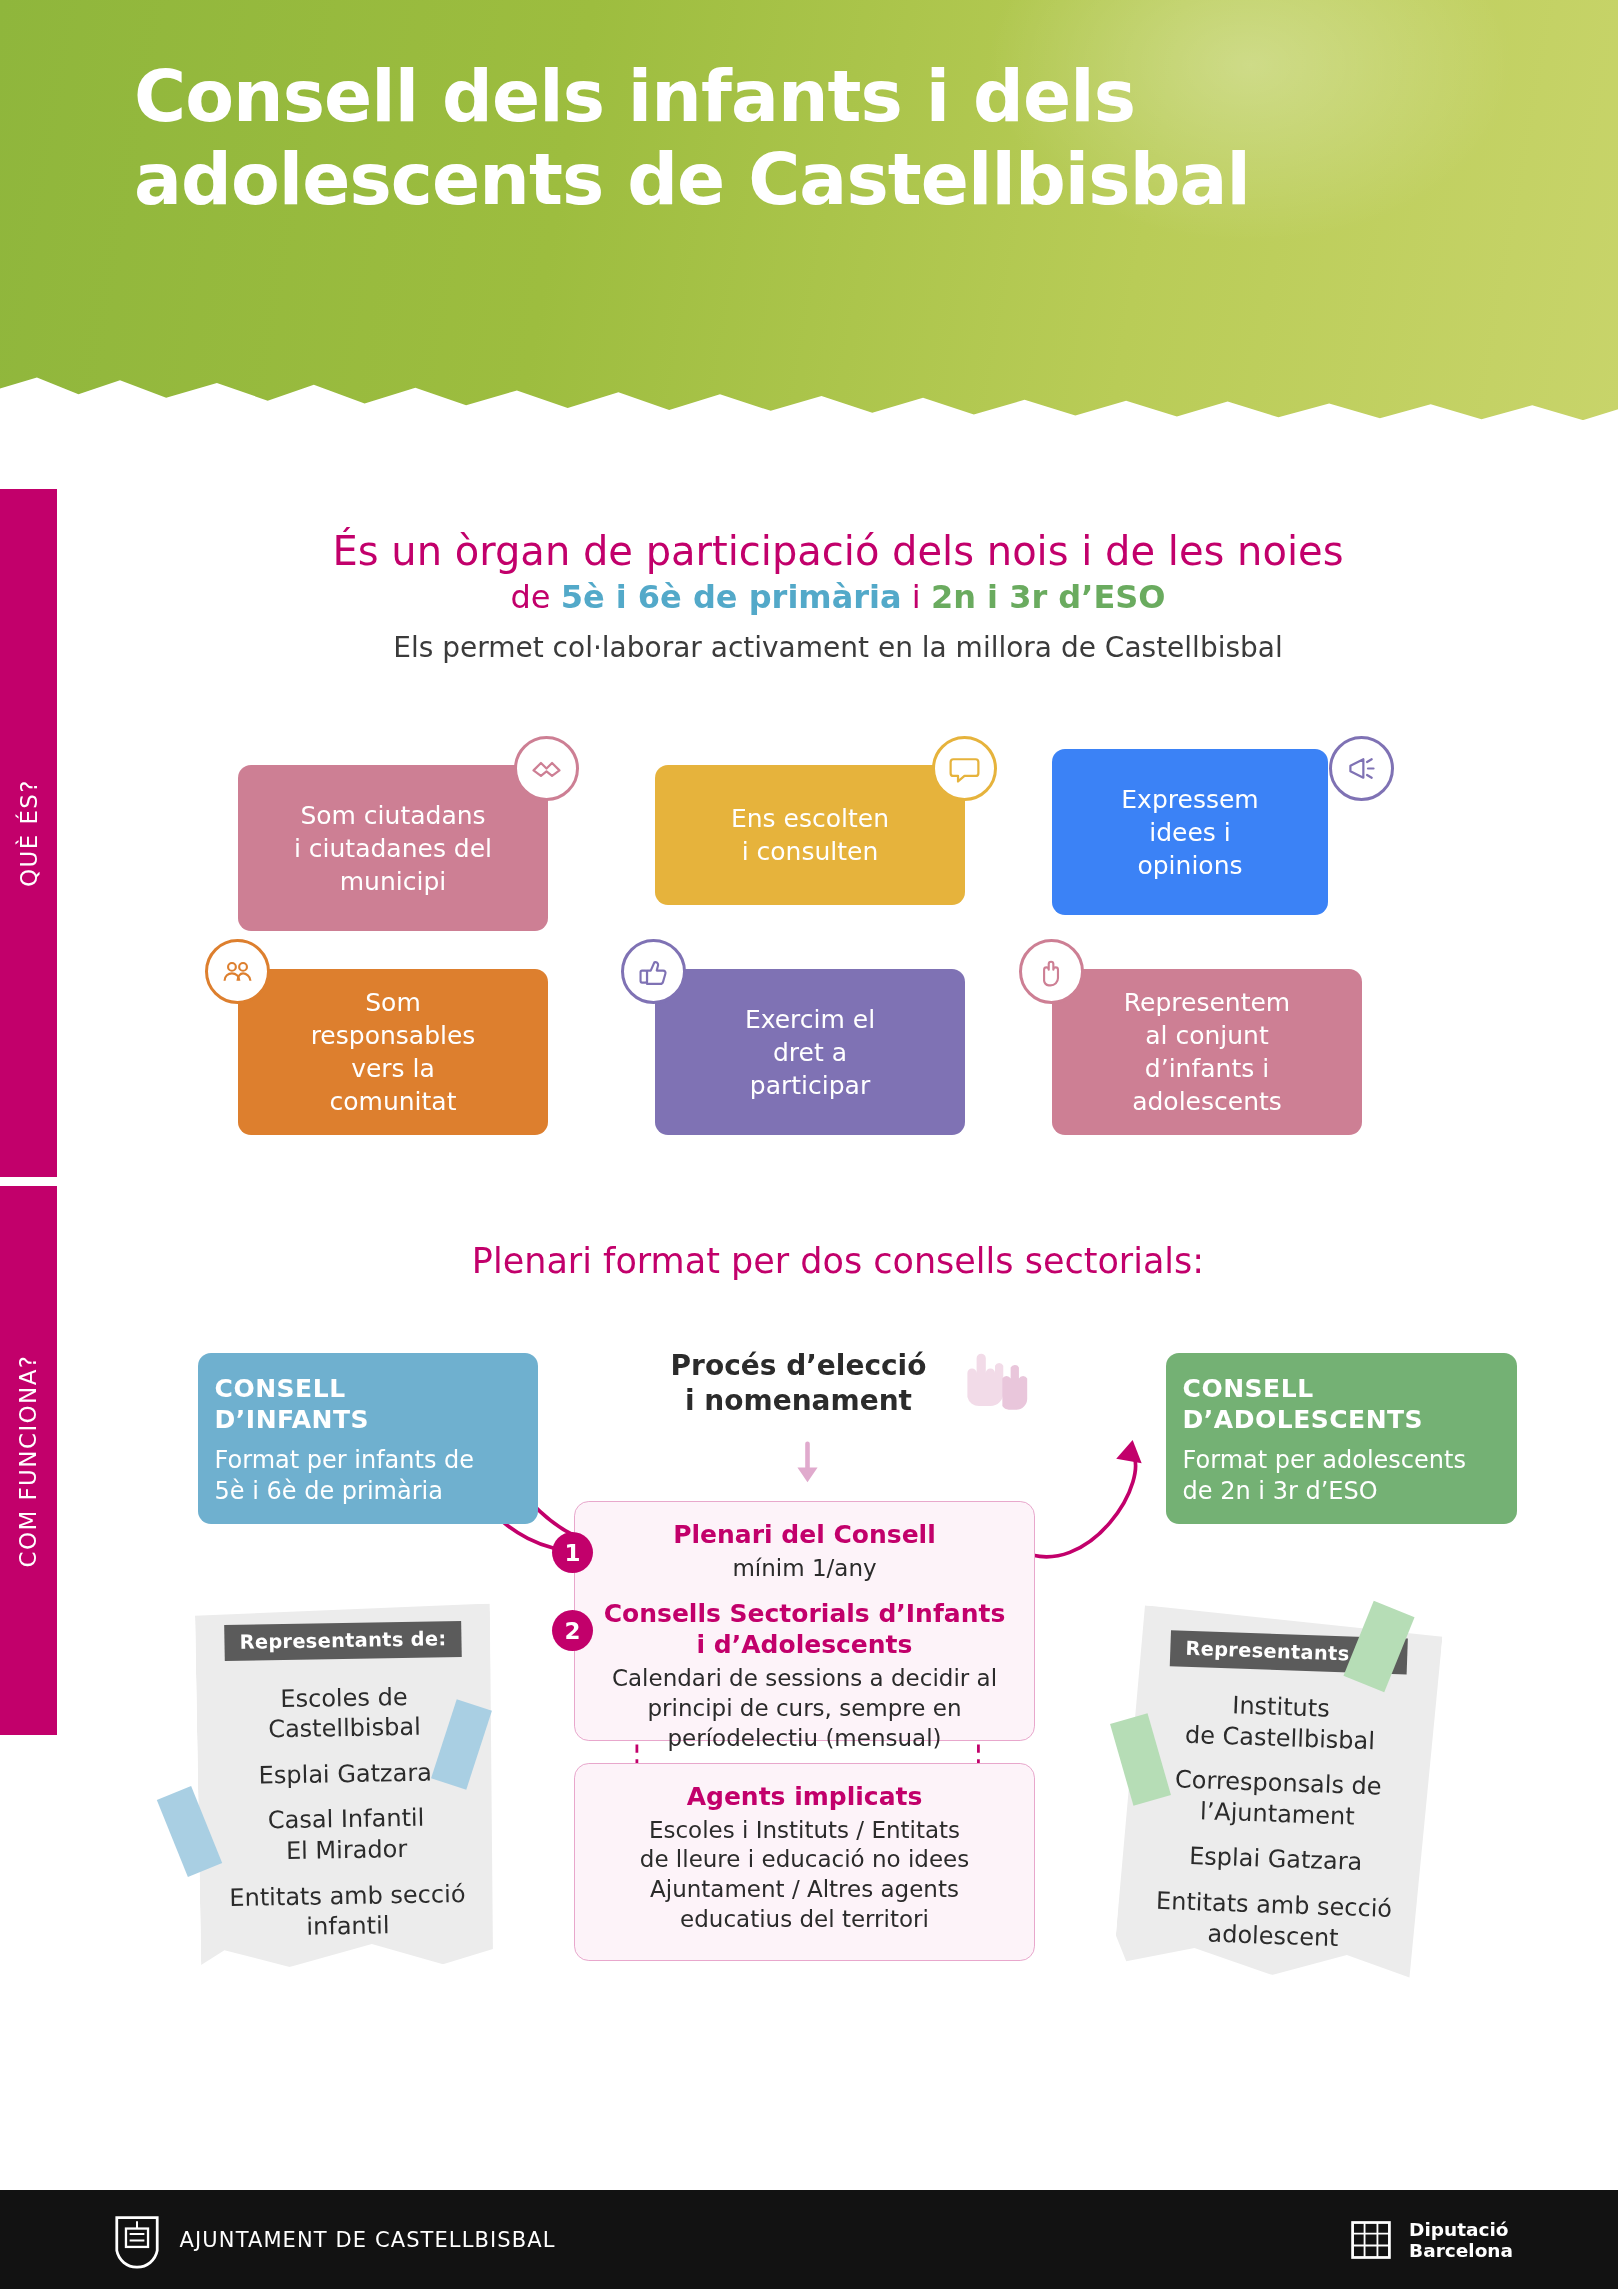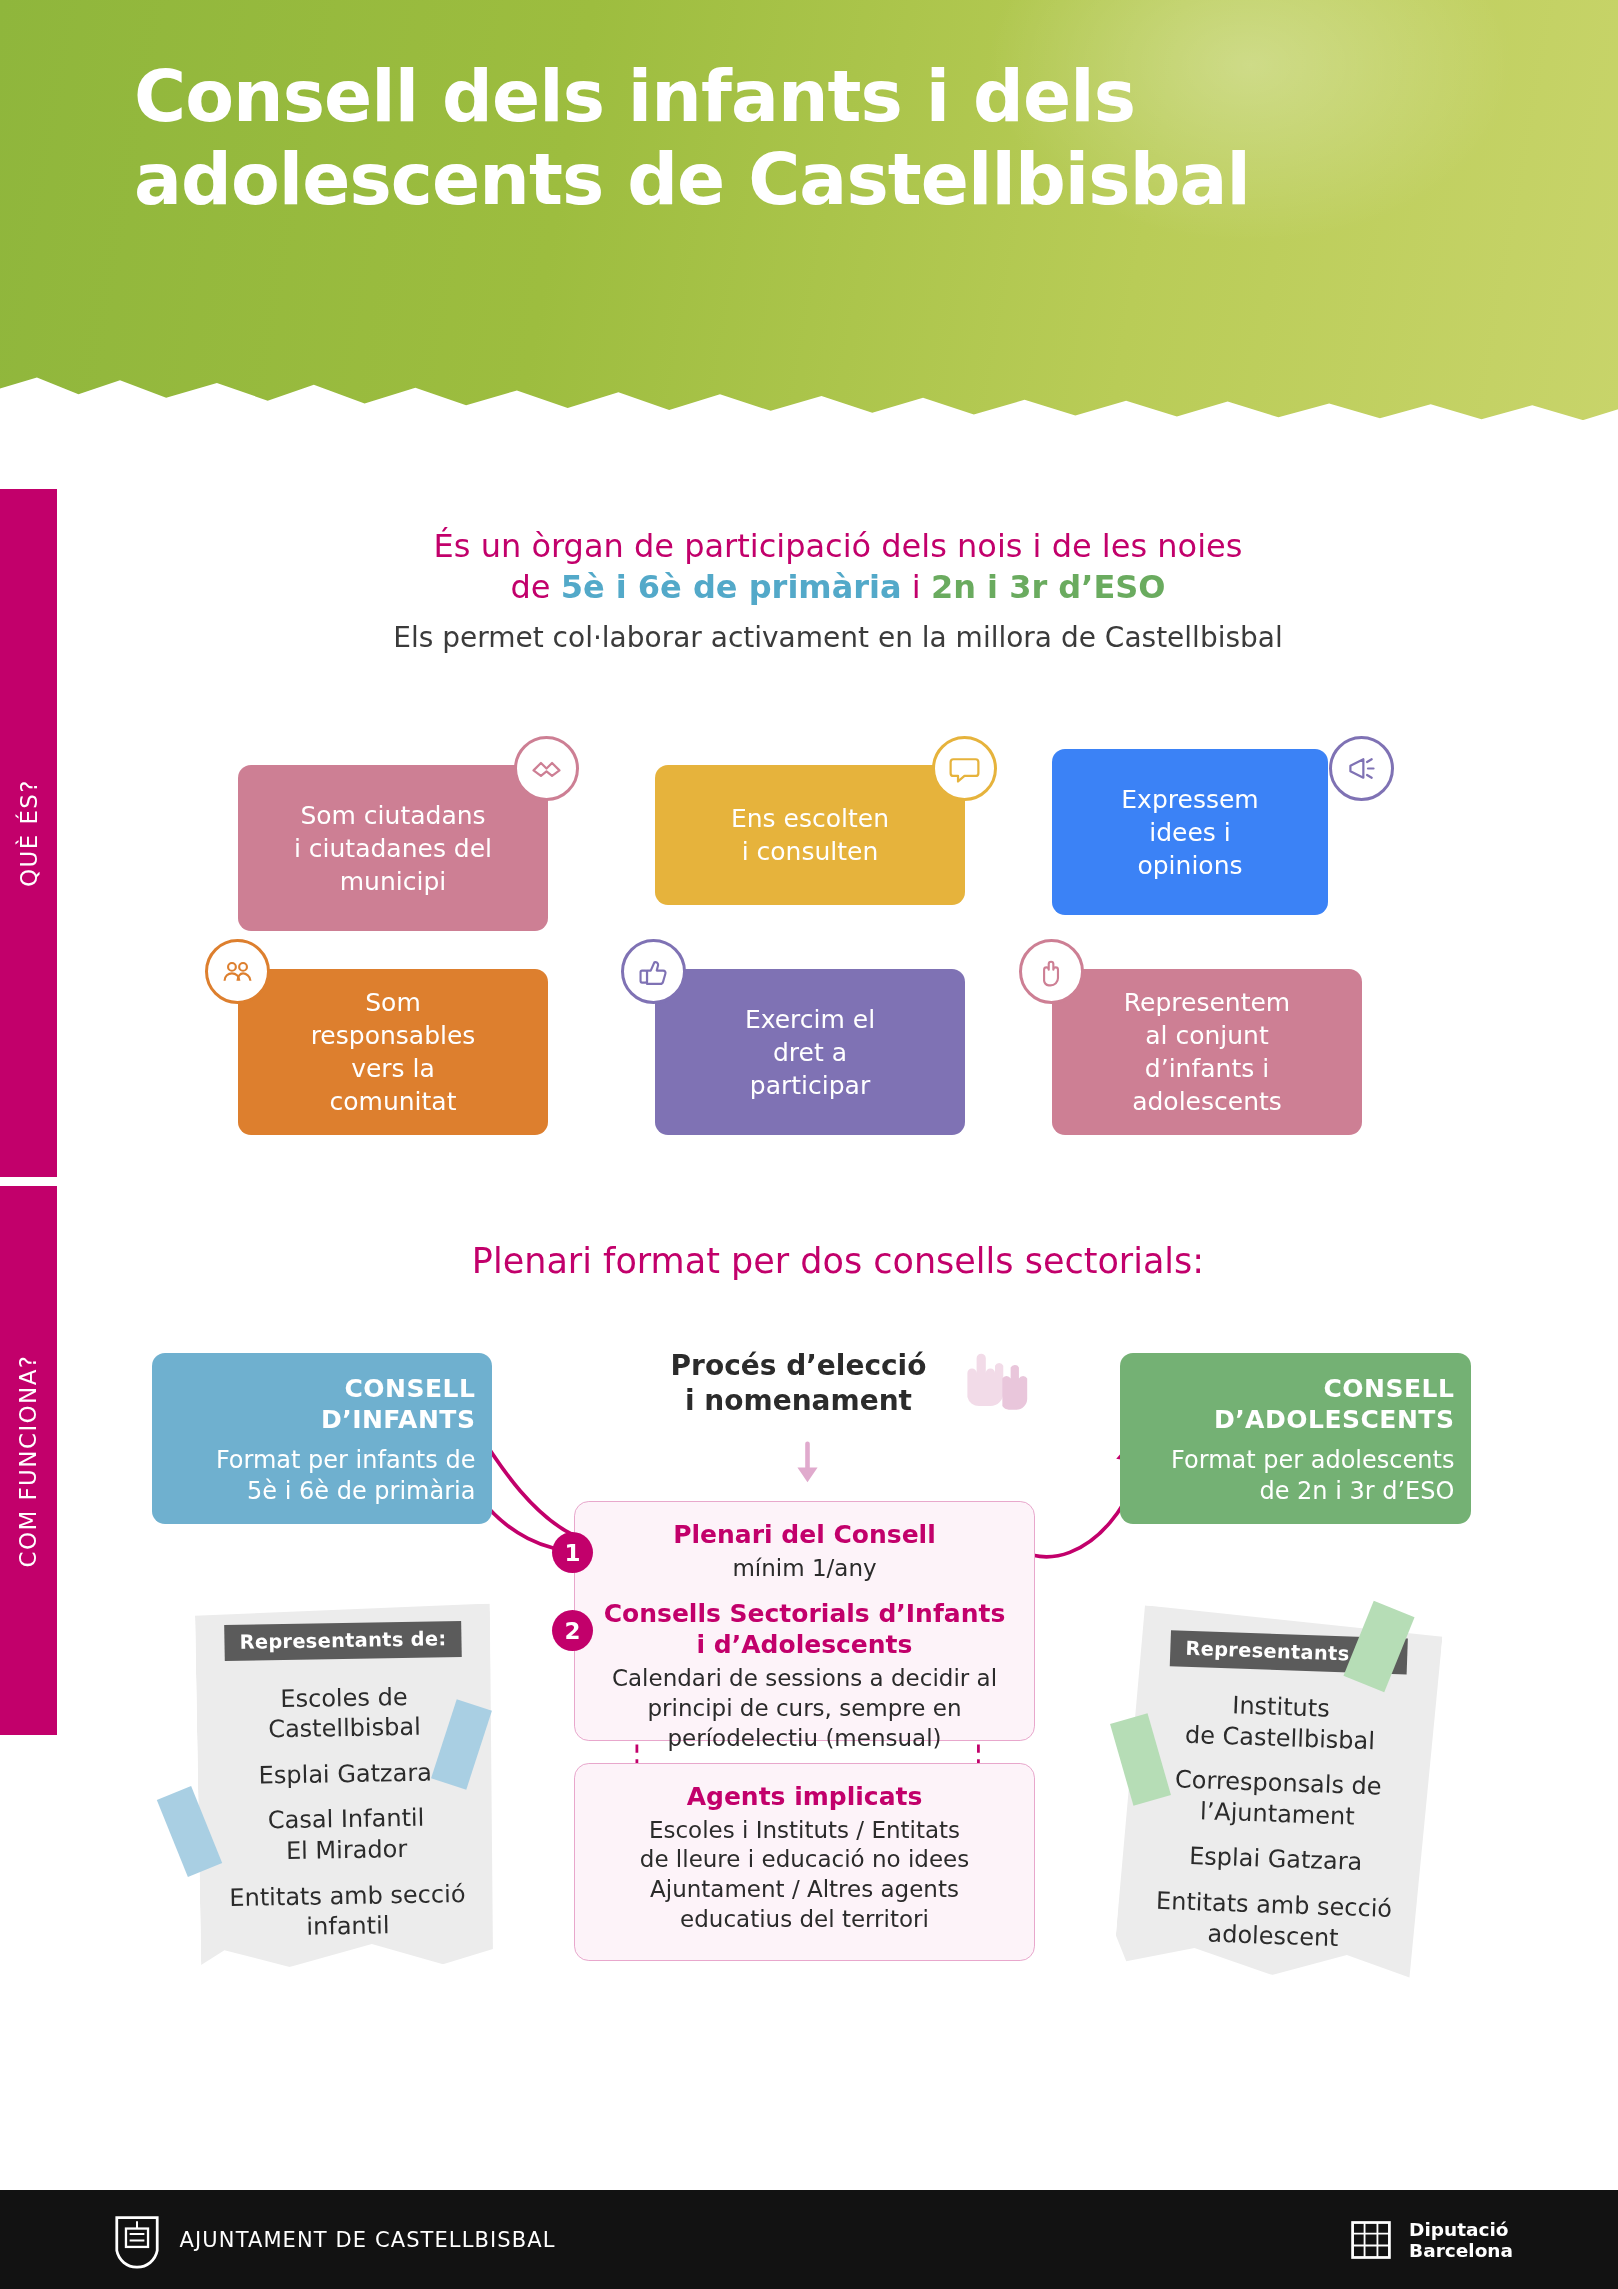--- a/index.html
+++ b/index.html
@@ -51,21 +51,21 @@
     font-family:"DejaVu Sans", sans-serif;
   }
   #tab-que-es { top:489px; height:688px; }
   #tab-com-funciona { top:1186px; height:549px; background:#c2006b; }
 
   
   .intro {
     position:absolute; left:57px; top:526px; width:1562px; text-align:center;
   }
   .intro-l1 {
-    font-size:32px; color:#c2006b; line-height:1.28;
+    font-size:40px; color:#c2006b; line-height:1.28;
   }
   .intro-l2 { font-size:32px; color:#c2006b; line-height:1.28; }
   .blue-b { color:#53a9c9; font-weight:bold; }
   .green-b { color:#6aab5f; font-weight:bold; }
   .intro-l3 {
     margin-top:13px; font-size:28px; color:#3b3b3b;
   }
 
   
   .cards { position:absolute; left:0; top:743px; width:1619px; height:397px; }
@@ -100,22 +100,23 @@
   
   .plenari-heading {
     position:absolute; left:57px; top:1241px; width:1562px; text-align:center;
     color:#c2006b; font-size:35px;
   }
 
   
   .flow { position:absolute; left:0; top:1329px; width:1619px; height:748px; }
 
   .council-box {
-    position:absolute; border-radius:13px; color:#fff; text-align:right;
+    position:absolute; border-radius:13px; color:#fff; text-align:left;
     padding:20px 16.6px;
+    margin-left:46px;
   }
   .council-box .ttl { font-weight:bold; font-size:25px; line-height:1.25; letter-spacing:0.5px; }
   .council-box .sub { font-size:24px; line-height:1.3; margin-top:9.2px; }
   #council-infants { left:152px; top:24px; width:340px; height:171px; background:#6fb0cf; }
   #council-adolescents { left:1120px; top:24px; width:351px; height:171px; background:#74b174; }
 
   .proces {
     position:absolute; left:646px; top:18.5px; width:305px; text-align:center;
     color:#2b2b2b; font-weight:bold; font-size:28px; line-height:1.25;
   }

